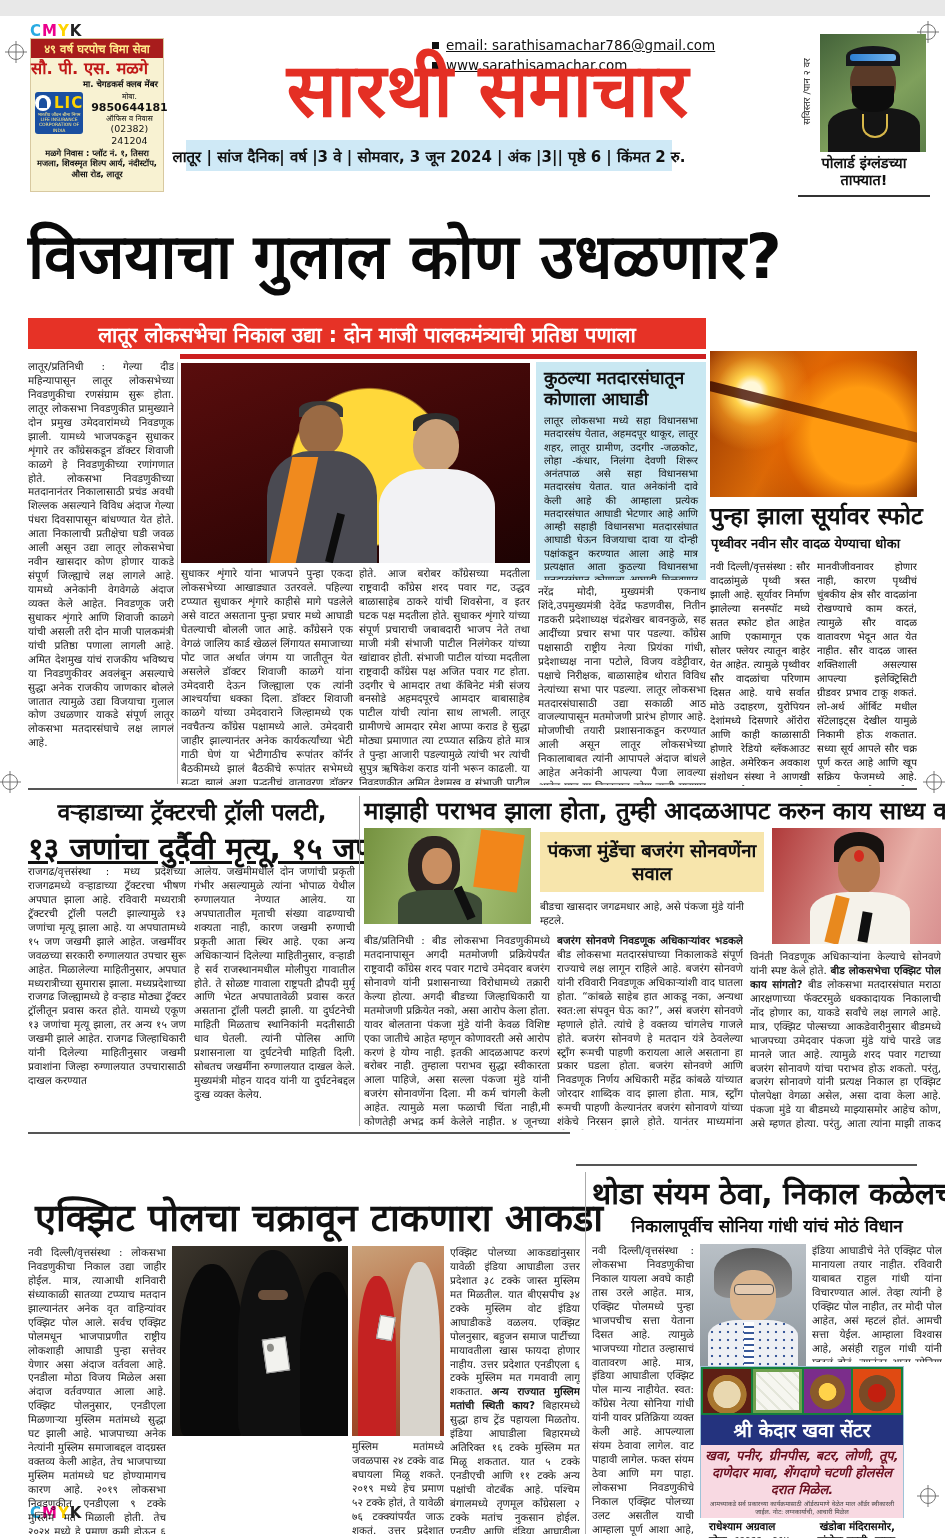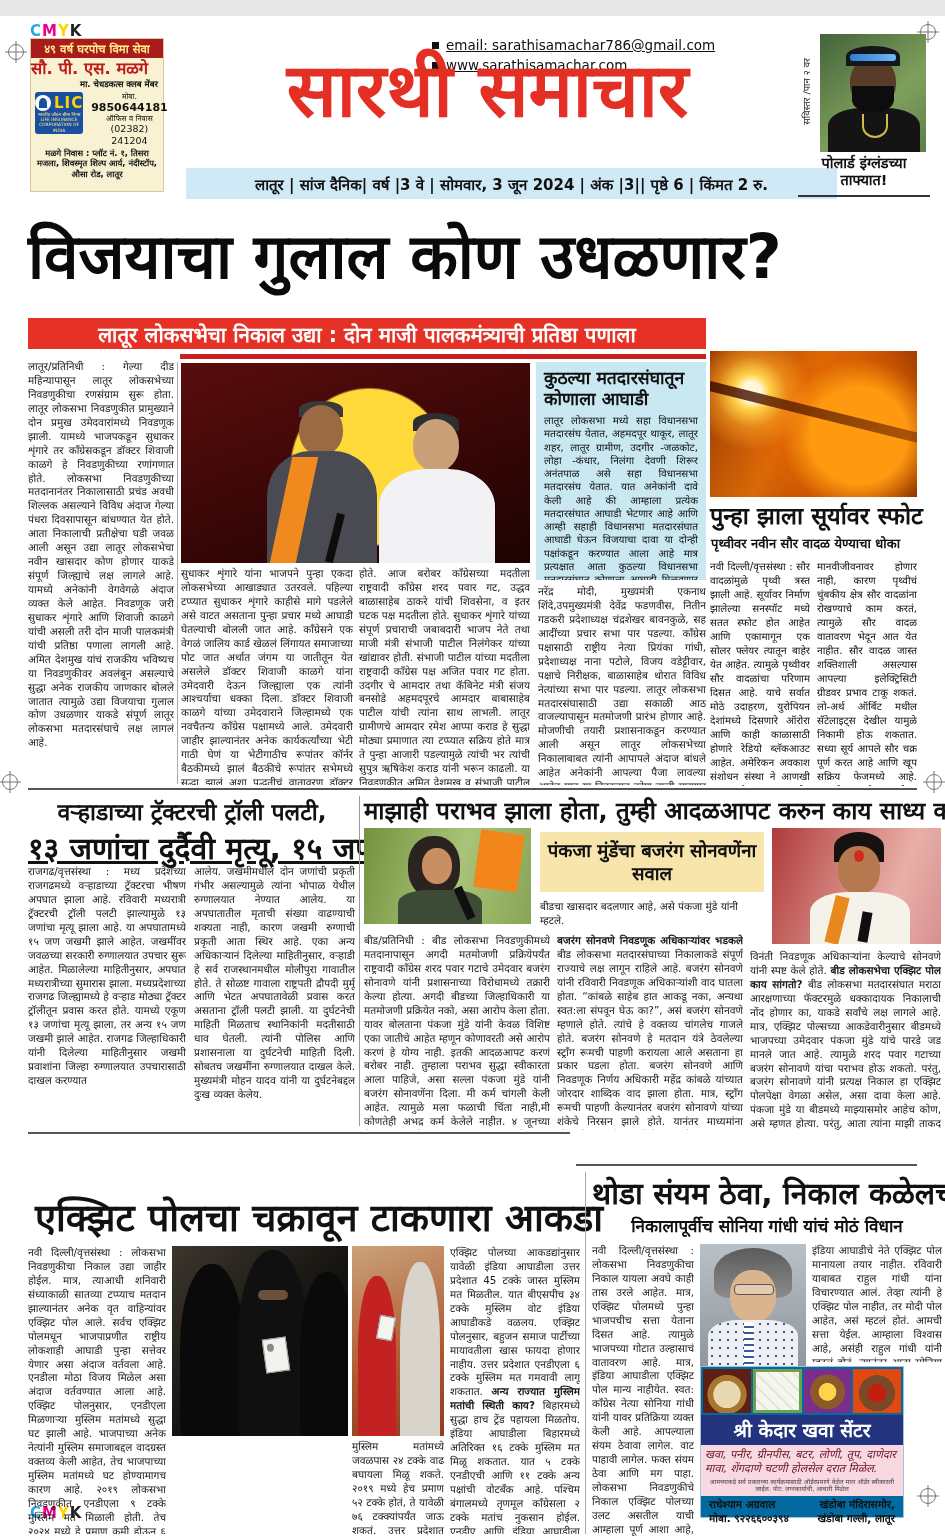--- a/index.html
+++ b/index.html
@@ -30,21 +30,21 @@
   #lic-phone-big{font-size:11px;font-weight:bold;}
   #lic-office-phone{font-size:9.5px;font-weight:normal;}
   #lic-address{font-size:8.3px;font-weight:bold;text-align:center;line-height:1.25;padding:1px 2px;}
   
   #contact-lines{left:432px;top:20px;font-size:13.5px;line-height:1.45;}
   .contact-row{display:flex;align-items:center;gap:7px;}
   .sq-bullet{width:7px;height:7px;background:#111;display:inline-block;}
   .contact-link{text-decoration:underline;color:#111;}
   #masthead{left:185px;top:28px;width:605px;height:110px;text-align:center;
             font-size:74px;font-weight:bold;color:#e42f24;line-height:1.25;white-space:nowrap;}
-  #dateline{left:186px;top:152px;width:651px;height:31px;background:#cfe9f6;
+  #dateline{left:186px;top:124px;width:486px;height:31px;background:#cfe9f6;
             font-size:15px;font-weight:bold;display:flex;align-items:center;justify-content:center;white-space:nowrap;}
   #pollard-vert{left:800px;top:42px;font-size:9.5px;writing-mode:vertical-rl;transform:rotate(180deg);color:#222;}
   #pollard-photo{left:820px;top:18px;width:106px;height:118px;background:linear-gradient(140deg,#44633a,#7fa05c 60%,#5d7f49);overflow:hidden;}
   .pol-head{position:absolute;left:30px;top:22px;width:46px;height:52px;background:#5a3a28;border-radius:50% 50% 46% 46%;}
   .pol-cap{position:absolute;left:26px;top:12px;width:54px;height:20px;background:#15161c;border-radius:50% 50% 0 0;}
   .pol-glass{position:absolute;left:30px;top:20px;width:46px;height:7px;background:linear-gradient(90deg,#2d7fd4,#74b6f0);border-radius:3px;}
   .pol-beard{position:absolute;left:32px;top:52px;width:42px;height:26px;background:#0d0d0d;border-radius:0 0 46% 46%;}
   .pol-body{position:absolute;left:8px;top:74px;width:92px;height:46px;background:#141414;border-radius:38% 38% 0 0;}
   .pol-chain{position:absolute;left:42px;top:80px;width:22px;height:22px;border:2px solid #d8b84a;border-top:none;border-radius:0 0 50% 50%;}
   #pollard-caption{left:798px;top:139px;width:132px;text-align:center;font-size:14.5px;font-weight:bold;line-height:1.2;
@@ -146,52 +146,52 @@
   #sonia-col1{left:592px;top:1228px;width:102px;height:292px;}
   #sonia-photo{left:700px;top:1228px;width:106px;height:122px;background:linear-gradient(#b9c0c6,#8e979e);overflow:hidden;}
   .sg-hair{position:absolute;left:14px;top:4px;width:78px;height:50px;background:linear-gradient(#5b5b5b,#8b8b8b);border-radius:50% 50% 20% 20%;}
   .sg-face{position:absolute;left:30px;top:26px;width:46px;height:52px;background:#d9b48e;border-radius:46%;}
   .sg-glass{position:absolute;left:34px;top:40px;width:38px;height:9px;border:1.5px solid #555;border-radius:4px;background:rgba(255,255,255,.3);}
   .sg-body{position:absolute;left:8px;top:76px;width:90px;height:46px;background:#eef0f4;border-radius:34% 34% 0 0;}
   .sg-dots{position:absolute;left:8px;top:76px;width:90px;height:46px;background:radial-gradient(circle,#3a5a9a 1px,transparent 1.6px);background-size:8px 8px;border-radius:34% 34% 0 0;}
   .sg-lanyard{position:absolute;left:44px;top:78px;width:10px;height:44px;background:repeating-linear-gradient(#fff 0 4px,#3a5a9a 4px 6px);}
   #sonia-col3{left:812px;top:1228px;width:130px;height:118px;}
   
-  #kedar-ad{left:700px;top:1350px;width:204px;height:152px;background:#0369a1;border:1px solid #9fc3d8;box-sizing:border-box;}
+  #kedar-ad{left:700px;top:1350px;width:204px;height:152px;background:#15803d;border:1px solid #9fc3d8;box-sizing:border-box;}
   #kedar-foods{display:flex;gap:2px;padding:2px;}
   .food{width:58px;height:44px;}
   #food-khawa{background:radial-gradient(circle at 50% 58%,#e9d8b0 0 38%,#a8762e 40% 55%,#5e1f14 57%);}
   #food-paneer{background:
       repeating-linear-gradient(45deg,#f6f6f0 0 7px,#e4e6da 7px 9px),
       #7fae5e;background-blend-mode:normal;border:3px solid #6fa04e;box-sizing:border-box;}
   #food-butter{background:radial-gradient(circle at 50% 52%,#ffd24a 0 26%,#8a5a2a 28% 52%,#7b2d8b 54%);}
   #food-chutney{background:radial-gradient(circle at 50% 55%,#c21f0f 0 26%,#7a4a26 28% 52%,#e04a12 54%);}
   #kedar-banner{background:#24337e;color:#fff;text-align:center;font-size:19px;font-weight:bold;padding:2px 0;}
-  #kedar-line1{background:#f8d9e2;color:#6b1020;font-size:11px;font-weight:normal;font-style:italic;line-height:1.3;padding:3px 4px 1px;}
+  #kedar-line1{background:#f8d9e2;color:#6b1020;font-size:13px;font-weight:bold;font-style:italic;text-align:center;line-height:1.3;padding:3px 4px 1px;}
   #kedar-line2{background:#f8d9e2;color:#444;font-size:6.3px;text-align:center;line-height:1.25;padding:0 4px 3px;}
   #kedar-contacts{display:flex;justify-content:space-between;padding:2px 8px;font-size:10.5px;font-weight:bold;line-height:1.3;}
   #cmyk-bottom{left:30px;top:1488px;}
 </style>
 </head>
 <body>
 
 <div id="page">
 
   <div class="abs cmyk" style="left:30px;top:6px;"><span class="c">C</span><span class="m">M</span><span class="y">Y</span><span class="k">K</span></div>
   <div class="regmark" style="left:8px;top:28px;"></div>
   <div class="regmark" style="left:920px;top:8px;"></div>
   <div class="regmark" style="left:2px;top:758px;"></div>
   <div class="regmark" style="left:926px;top:758px;"></div>
   <div class="regmark" style="left:920px;top:1472px;"></div>
   <div class="abs cmyk" id="cmyk-bottom"><span class="c">C</span><span class="m">M</span><span class="y">Y</span><span class="k">K</span></div>
 
   <div class="abs" id="lic-ad">
     <div id="lic-banner">४९ वर्ष घरपोच विमा सेवा</div>
     <div id="lic-name">सौ. पी. एस. मळगे</div>
-    <div id="lic-sub">मा. चेधडकत्स क्लब मेंबर</div>
+    <div id="lic-sub">मा. चेगडकर्स क्लब मेंबर</div>
     <div id="lic-row">
       <div id="lic-logo">
         <div id="lic-logo-inner">
           <span id="lic-emblem"></span>
           <span id="lic-logo-text">LIC</span>
         </div>
         <div id="lic-logo-cap">
           <div>भारतीय जीवन बीमा निगम</div>
           <div>LIFE INSURANCE CORPORATION OF INDIA</div>
         </div>
@@ -275,21 +275,21 @@
 
   <div class="abs" id="pankaja-headline">माझाही पराभव झाला होता, तुम्ही आदळआपट करुन काय साध्य करणार?</div>
   <div class="abs" id="pankaja-photo">
     <div class="pk-flag"></div>
     <div class="pk-hair"></div>
     <div class="pk-face"></div>
     <div class="pk-body"></div>
     <div class="pk-mic"></div>
   </div>
   <div class="abs" id="pankaja-box">पंकजा मुंडेंचा बजरंग सोनवणेंना सवाल</div>
-  <div class="abs bodytxt" id="pankaja-boxline">बीडचा खासदार बदलणार आहे, असे पंकजा मुंडे यांनी म्हटले.</div>
+  <div class="abs bodytxt" id="pankaja-boxline">बीडचा खासदार जगढमधार आहे, असे पंकजा मुंडे यांनी म्हटले.</div>
   <div class="abs" id="bajrang-photo">
     <div class="bj-hair"></div>
     <div class="bj-face"></div>
     <div class="bj-tilak"></div>
     <div class="bj-body"></div>
     <div class="bj-garland"></div>
     <div class="bj-mic"></div>
   </div>
   <div class="abs bodytxt just" id="pankaja-col1">बीड/प्रतिनिधी : बीड लोकसभा निवडणुकीमध्ये मतदानापासून अगदी मतमोजणी प्रक्रियेपर्यंत राष्ट्रवादी काँग्रेस शरद पवार गटाचे उमेदवार बजरंग सोनावणे यांनी प्रशासनाच्या विरोधामध्ये तक्रारी केल्या होत्या. अगदी बीडच्या जिल्हाधिकारी या मतमोजणी प्रक्रियेत नको, असा आरोप केला होता. यावर बोलताना पंकजा मुंडे यांनी केवळ विशिष्ट एका जातीचे आहेत म्हणून कोणावरती असे आरोप करणं हे योग्य नाही.  इतकी आदळआपट करणं बरोबर नाही. तुम्हाला पराभव सुद्धा स्वीकारता आला पाहिजे, असा सल्ला पंकजा मुंडे यांनी बजरंग सोनावणेंना दिला. मी कर्म चांगली केली आहेत. त्यामुळे मला फळाची चिंता नाही,मी कोणतेही अभद्र कर्म केलेले नाहीत. ४ जूनच्या निकालानंतर नेमकं काय बदलणार आहे यावर बोलताना पंकजा मुंडे म्हणाल्या की,</div>
   <div class="abs bodytxt just" id="pankaja-col2">
@@ -314,21 +314,21 @@
     <div class="bq-eyes"></div>
     <div class="bq-card"></div>
   </div>
   <div class="abs" id="saree-photo">
     <div class="sr1"></div>
     <div class="sr2"></div>
     <div class="sr-card"></div>
   </div>
   <div class="abs bodytxt just" id="muslim-under2">मुस्लिम मतांमध्ये जवळपास २४ टक्के वाढ बघायला मिळू शकते. २०१९ मध्ये हेच प्रमाण ५२ टक्के होतं, ते यावेळी ७६ टक्क्यांपर्यंत जाऊ शकतं. उत्तर प्रदेशात मुस्लिम मतदार कुठे वळला?</div>
   <div class="abs bodytxt just" id="muslim-col2">
-    <span>एक्झिट पोलच्या आकडद्यांनुसार यावेळी इंडिया आघाडीला उत्तर प्रदेशात 45 टक्के जास्त मुस्लिम मत मिळतील. यात बीएसपीच ३४ टक्के मुस्लिम वोट इंडिया आघाडीकडे वळलय. एक्झिट पोलनुसार, बहुजन समाज पार्टीच्या मायावतीला खास फायदा होणार नाहीय. उत्तर प्रदेशात एनडीएला ६ टक्के मुस्लिम मत गमवावी लागू शकतात.</span>
+    <span>एक्झिट पोलच्या आकडद्यांनुसार यावेळी इंडिया आघाडीला उत्तर प्रदेशात ३८ टक्के जास्त मुस्लिम मत मिळतील. यात बीएसपीच ३४ टक्के मुस्लिम वोट इंडिया आघाडीकडे वळलय. एक्झिट पोलनुसार, बहुजन समाज पार्टीच्या मायावतीला खास फायदा होणार नाहीय. उत्तर प्रदेशात एनडीएला ६ टक्के मुस्लिम मत गमवावी लागू शकतात.</span>
     <span id="muslim-col2-head">अन्य राज्यात मुस्लिम मतांची स्थिती काय?</span>
     <span>बिहारमध्ये सुद्धा हाच ट्रेंड पहायला मिळतोय. इंडिया आघाडीला बिहारमध्ये अतिरिक्त १६ टक्के मुस्लिम मत मिळू शकतात. यात ५ टक्के एनडीएची आणि ११ टक्के अन्य पक्षांची वोटबँक आहे. पश्चिम बंगालमध्ये तृणमूल काँग्रेसला २ टक्के मतांच नुकसान होईल. एनडीए आणि इंडिया आघाडीला एक-एक टक्के मत मिळतील. झारखंडमध्ये एनडीएची ४ आणि अन्य पक्षांची २ टक्के मुस्लिम मत इंडिया आघाडीला मिळतील.</span>
   </div>
   <div class="abs" id="vline-bottom"></div>
 
   <div class="abs" id="sonia-headline">थोडा संयम ठेवा, निकाल कळेलच...</div>
   <div class="abs" id="sonia-subhead">निकालापूर्वीच सोनिया गांधी यांचं मोठं विधान</div>
   <div class="abs bodytxt just" id="sonia-col1">नवी दिल्ली/वृत्तसंस्था : लोकसभा निवडणुकीचा निकाल यायला अवघे काही तास उरले आहेत. मात्र, एक्झिट पोलमध्ये पुन्हा भाजपचीच सत्ता येताना दिसत आहे. त्यामुळे भाजपच्या गोटात उल्हासाचं वातावरण आहे. मात्र, इंडिया आघाडीला एक्झिट पोल मान्य नाहीयेत. स्वत: काँग्रेस नेत्या सोनिया गांधी यांनी यावर प्रतिक्रिया व्यक्त केली आहे. आपल्याला संयम ठेवावा लागेल. वाट पाहावी लागेल. फक्त संयम ठेवा आणि मग पाहा. लोकसभा निवडणुकीचे निकाल एक्झिट पोलच्या उलट असतील याची आम्हाला पूर्ण आशा आहे, असं सोनिया गांधी यांनी म्हटलं आहे. सोनिया गांधी यांनी पहिल्यांदाच एक्झिट पोल आल्यानंतर प्रतिक्रिया दिल्याने राजकीय वर्तुळात त्यांच्या प्रतिक्रियेला महत्त्व आलं आहे. एक्झिट पोल आले आहेत. त्यात मोदी सरकार तिसऱ्यांदा येत असल्याचं दिसून येत आहे. मात्र,</div>
   <div class="abs" id="sonia-photo">
     <div class="sg-hair"></div>

